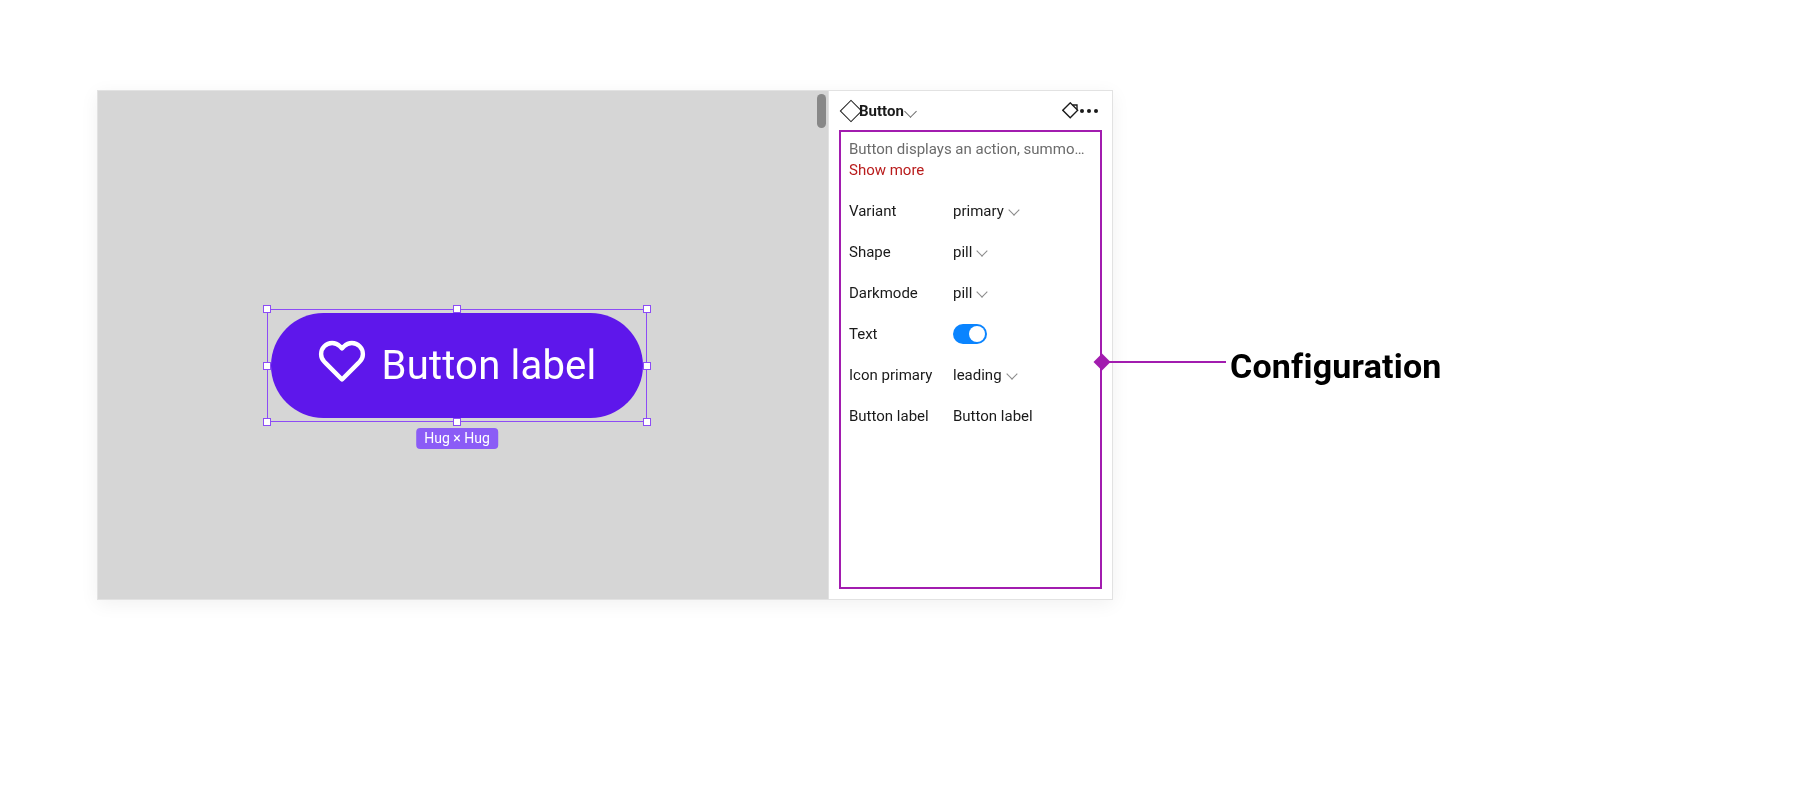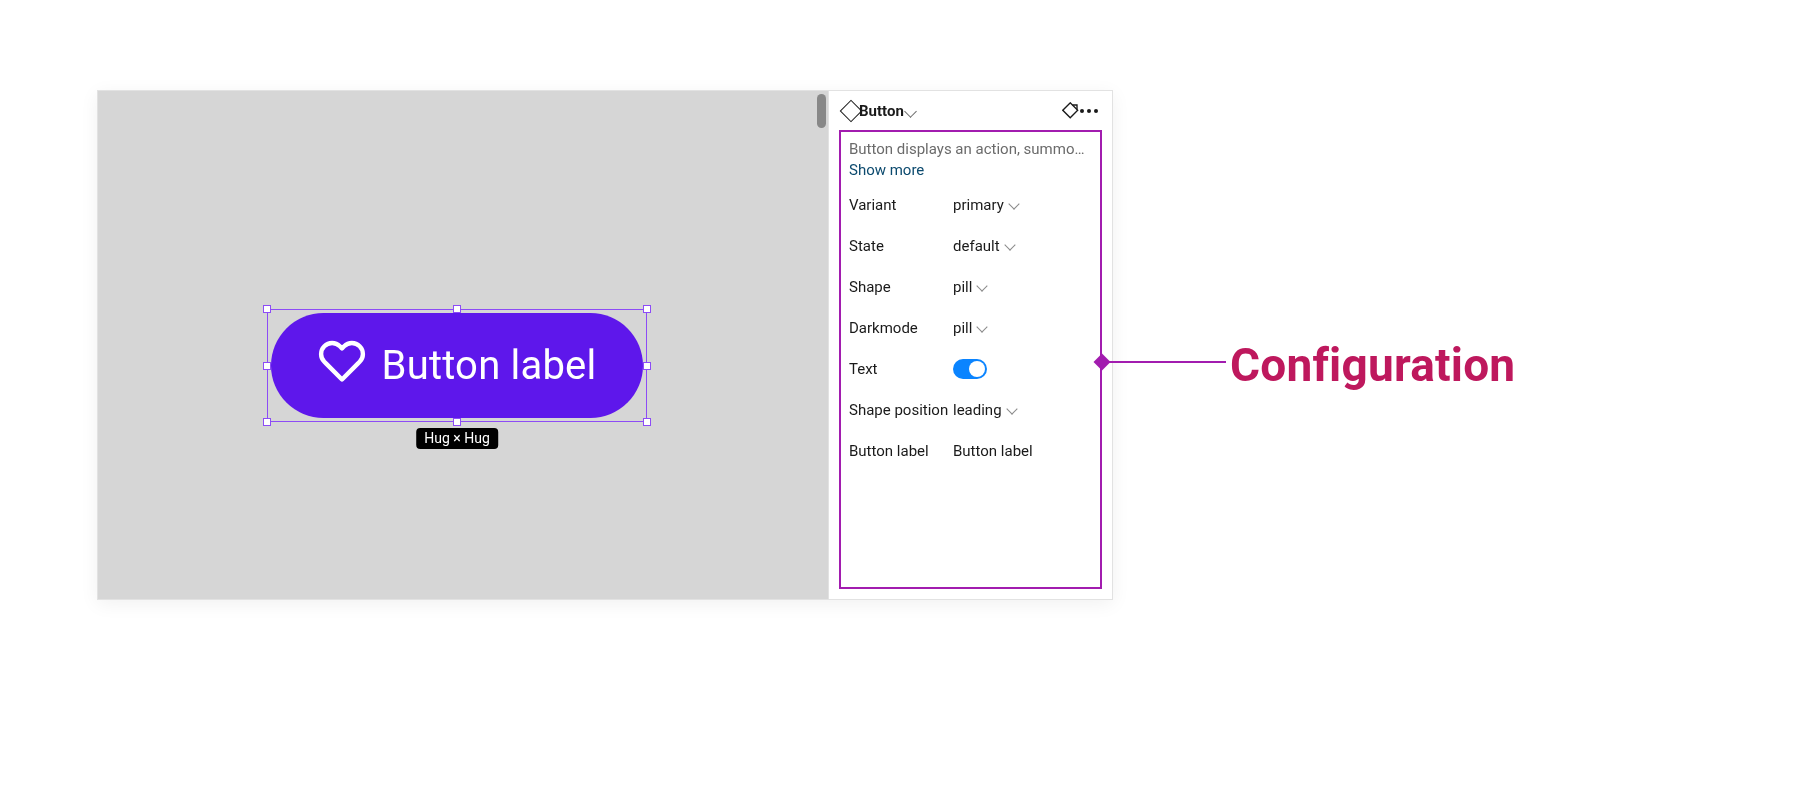--- a/index.html
+++ b/index.html
@@ -71,21 +71,21 @@
     font-size: 40px;
     font-weight: 400;
     letter-spacing: .2px;
   }
   .preview-button svg { width: 48px; height: 48px; flex: 0 0 auto; }
 
   .size-badge {
     position: absolute;
     left: 50%; transform: translateX(-50%);
     top: 119px;
-    background: #000000;
+    background: #8b5cf6;
     color: #fff;
     font-size: 14px;
     padding: 2px 8px 3px;
     border-radius: 4px;
     white-space: nowrap;
   }
 
   
   .inspector {
     flex: 0 0 284px;
@@ -110,21 +110,21 @@
     margin: 0 10px 10px;
     border: 2px solid #a21caf;
     padding: 8px 8px 4px;
     flex: 1 1 auto;
     display: flex; flex-direction: column;
     gap: 3px;
     position: relative;
     font-size: 15px;
   }
   .config-panel .desc { color: #6b6b6b; white-space: nowrap; overflow: hidden; text-overflow: ellipsis; }
-  .config-panel .show-more { color: #0c4a6e; cursor: pointer; margin-bottom: 4px; }
+  .config-panel .show-more { color: #b91c1c; cursor: pointer; margin-bottom: 10px; }
 
   .prop-row {
     display: flex; align-items: center;
     height: 38px;
   }
   .prop-row .label { flex: 0 0 104px; color: #1a1a1a; }
   .prop-row .value { flex: 1; display: flex; align-items: center; gap: 6px; color: #1a1a1a; cursor: pointer; text-align: right; }
   .prop-row .chev-sm { width: 8px; height: 8px; border-right:1.4px solid #8a8a8a; border-bottom:1.4px solid #8a8a8a; transform: rotate(45deg); margin-top:-2px; }
   .mini-comp-icon { width: 12px; height: 12px; transform: rotate(45deg); border: 1.4px solid #1a1a1a; }
 
@@ -146,23 +146,23 @@
   }
   .annotation-dot {
     position: absolute;
     left: 1096px; top: 356px;
     width: 12px; height: 12px;
     background: #a21caf;
     transform: rotate(45deg);
   }
   .annotation-text {
     position: absolute;
-    left: 1230px; top: 338px;
-    color: #be185d;
-    font-size: 46px;
+    left: 1230px; top: 346px;
+    color: #000000;
+    font-size: 34px;
     font-weight: 700;
     letter-spacing: .2px;
   }
 </style>
 </head>
 <body>
 
 <div class="editor-window">
 
   <div class="canvas">
@@ -220,27 +220,20 @@
       <div class="show-more">Show more</div>
 
       <div class="prop-row">
         <div class="label">Variant</div>
         <div class="value">
           <span>primary</span>
           <span class="chev-sm"></span>
         </div>
       </div>
 
-      <div class="prop-row">
-        <div class="label">State</div>
-        <div class="value">
-          <span>default</span>
-          <span class="chev-sm"></span>
-        </div>
-      </div>
 
       <div class="prop-row">
         <div class="label">Shape</div>
         <div class="value">
           <span>pill</span>
           <span class="chev-sm"></span>
         </div>
       </div>
 
       <div class="prop-row">
@@ -254,21 +247,21 @@
 
       <div class="prop-row">
         <div class="label">Text</div>
         <div class="value">
           <div class="switch"></div>
         </div>
       </div>
 
 
       <div class="prop-row">
-        <div class="label">Shape position</div>
+        <div class="label">Icon primary</div>
         <div class="value">
           <span>leading</span>
           <span class="chev-sm"></span>
         </div>
       </div>
 
 
       <div class="prop-row">
         <div class="label">Button label</div>
         <div class="value">

